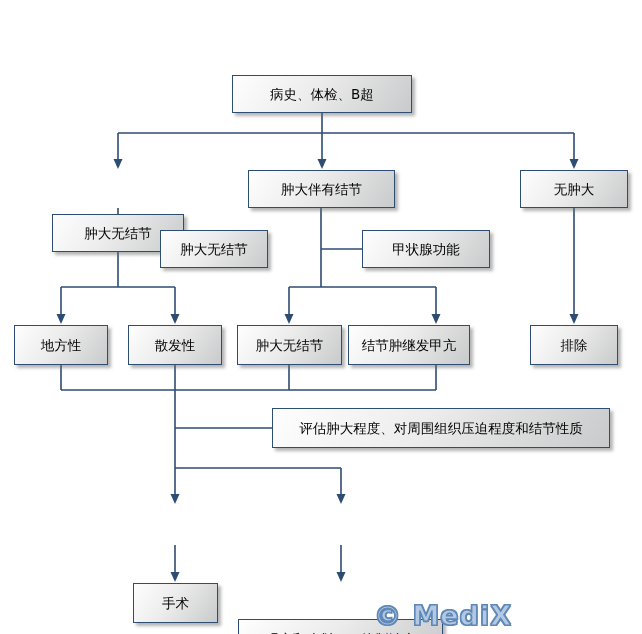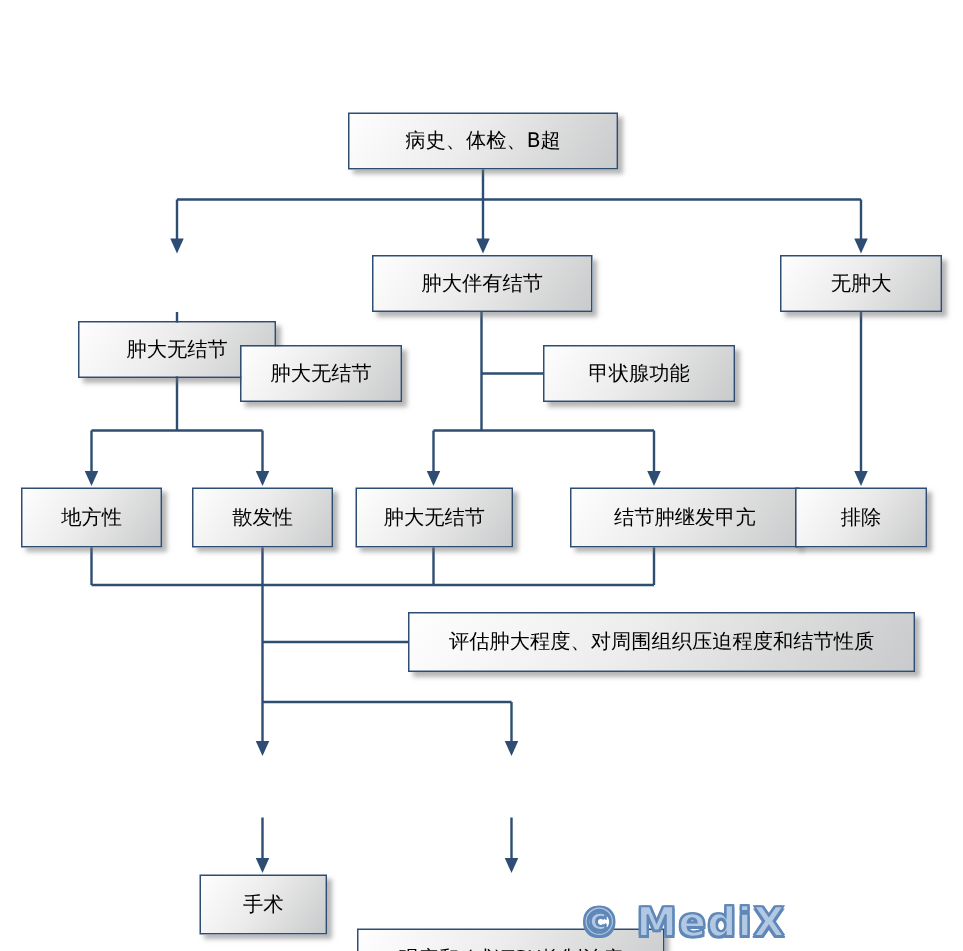--- a/index.html
+++ b/index.html
@@ -44,21 +44,21 @@
   }
   #n-history{left:232px;top:75px;width:180px;height:38px;}
   #n-enlarged-no-nodule{left:52px;top:170px;width:132px;height:38px;margin-top:44px;}
   #n-enlarged-with-nodule{left:248px;top:170px;width:147px;height:38px;}
   #n-no-enlargement{left:520px;top:170px;width:108px;height:38px;}
   #n-epidemic-region{left:160px;top:230px;width:108px;height:38px;}
   #n-thyroid-function{left:362px;top:230px;width:128px;height:38px;}
   #n-endemic{left:14px;top:325px;width:94px;height:40px;}
   #n-sporadic{left:128px;top:325px;width:94px;height:40px;}
   #n-nodular-goiter{left:237px;top:325px;width:105px;height:40px;}
-  #n-nodular-goiter-hyperthyroidism{left:380px;top:325px;width:153px;height:40px;}
+  #n-nodular-goiter-hyperthyroidism{left:348px;top:325px;width:122px;height:40px;}
   #n-exclude{left:530px;top:325px;width:88px;height:40px;}
   #n-evaluate{left:272px;top:408px;width:338px;height:40px;}
   #n-surgical-indication{left:111px;top:505px;width:128px;height:40px;}
   #n-no-surgical-indication{left:277px;top:505px;width:128px;height:40px;}
   #n-surgery{left:133px;top:583px;width:85px;height:40px;}
   #n-observation{left:238px;top:583px;width:205px;height:40px;margin-top:36px;}
   #connectors{
     position:absolute;left:0;top:0;
     width:642px;height:634px;
     pointer-events:none;
@@ -67,21 +67,21 @@
     stroke:var(--line);
     stroke-width:1.6;
     fill:none;
   }
   #connectors polygon{
     fill:var(--line);
     stroke:none;
   }
   #watermark{
     position:absolute;
-    left:386px;top:600px;
+    left:374px;top:600px;
     font-size:27px;
     font-weight:bold;
     letter-spacing:1px;
     color:var(--watermark_fill);
     -webkit-text-stroke:1.2px var(--watermark_outline);
     text-shadow:1px 1px 0 var(--watermark_outline),
                -1px -1px 0 var(--watermark_outline),
                 1px -1px 0 var(--watermark_outline),
                -1px 1px 0 var(--watermark_outline);
     z-index:5;

